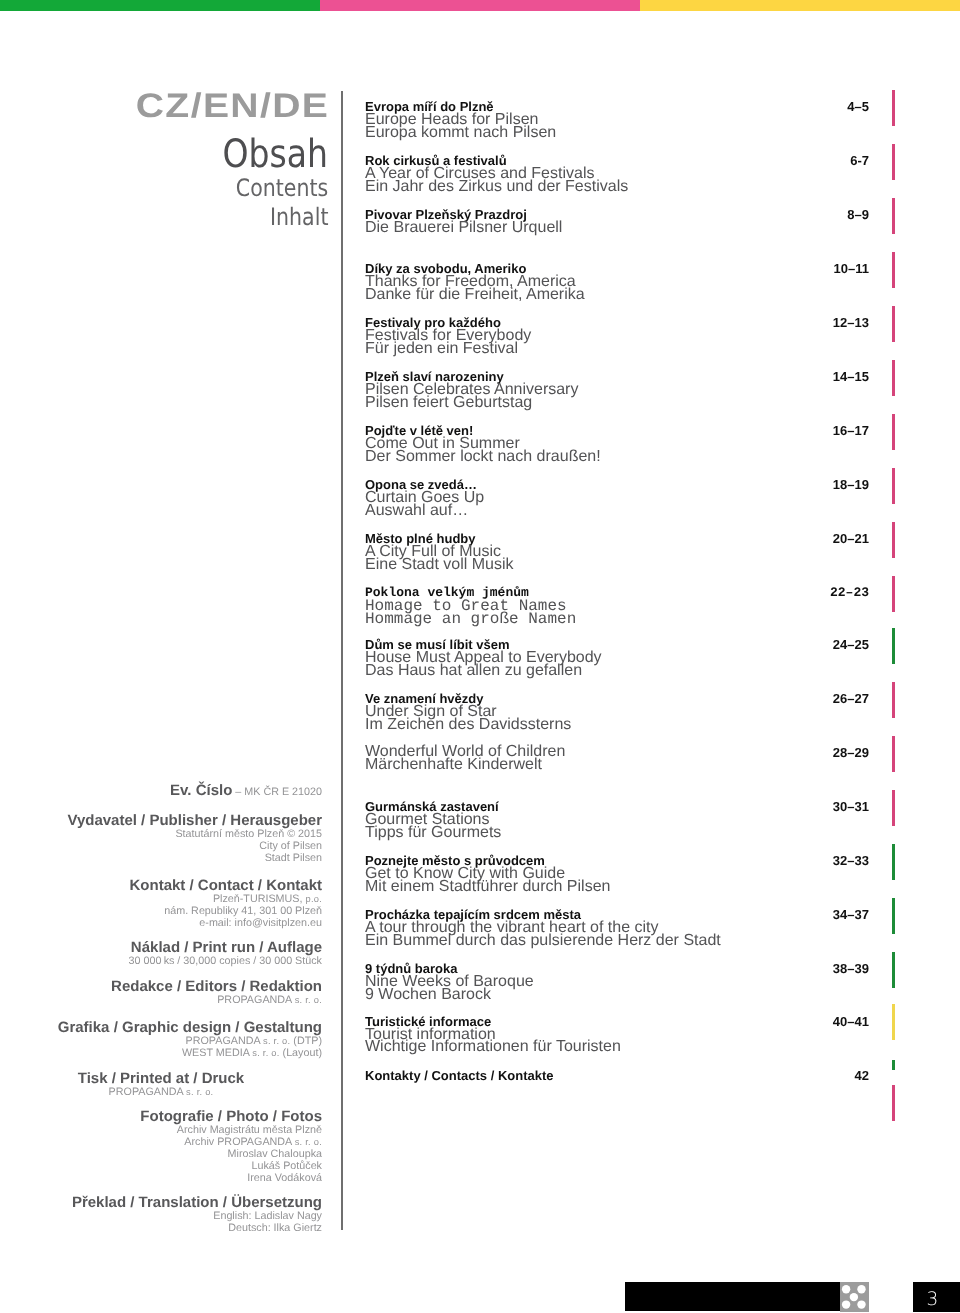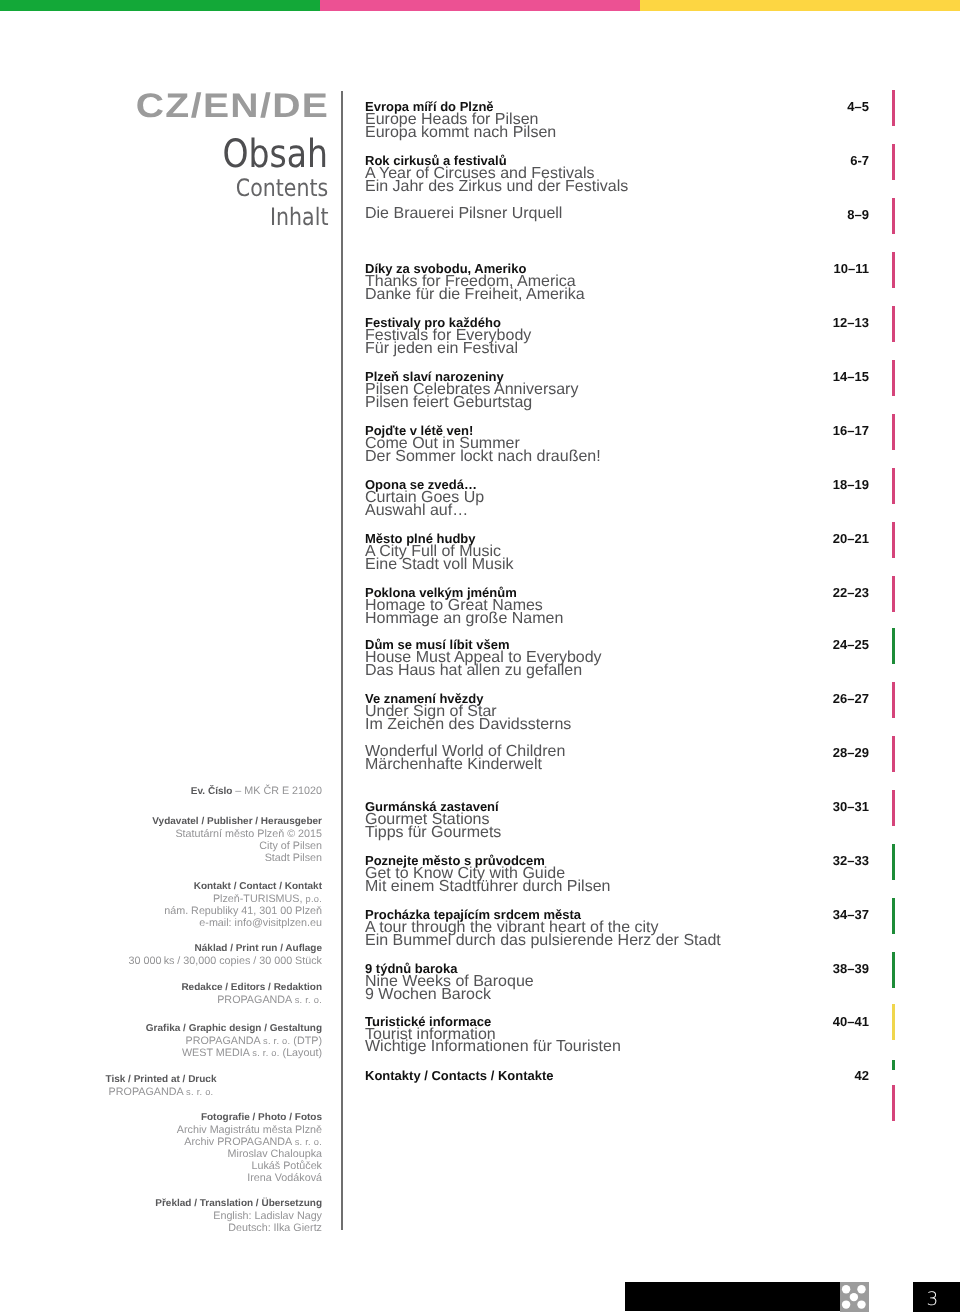--- a/index.html
+++ b/index.html
@@ -25,21 +25,21 @@
   .title-contents { font-family:"DejaVu Sans Condensed","DejaVu Sans", sans-serif; font-weight:200; font-size:24px;
                     color:#646466; line-height:24px; top:175.6px; transform:scaleX(0.95); }
   .title-inhalt { font-family:"DejaVu Sans Condensed","DejaVu Sans", sans-serif; font-weight:200; font-size:24px;
                   color:#646466; line-height:24px; top:205.2px; transform:scaleX(0.95); }
 
   .divider { position:absolute; left:340.6px; top:91px; width:2.6px; height:1139px; background:#6f6f6f; }
 
   
   .imprint { position:absolute; left:0px; top:0px; width:322px; height:1313px; }
   .imp-block { position:absolute; left:0; width:322px; text-align:right; color:#949496; font-size:10.75px; line-height:12.1px; white-space:nowrap; }
-  .imp-h { font-weight:bold; color:#58585a; font-size:10px; }
+  .imp-h { font-weight:bold; color:#58585a; font-size:15px; }
   .abbr { font-size:9.3px; letter-spacing:0.25px; }
 
   
   .toc { position:absolute; left:0px; top:10px; width:952px; height:1313px; }
   .toc-row { position:absolute; left:365px; width:504px; }
   .toc-cz { font-weight:bold; font-size:13px; color:#111111; line-height:14.1px; white-space:nowrap; }
   .toc-en, .toc-de { font-size:16px; color:#535355; line-height:12.8px; white-space:nowrap; }
   .toc-pages { position:absolute; right:0; top:0; font-weight:bold; font-size:13px; color:#111111; line-height:14.1px; }
   .accent { position:absolute; left:891.6px; width:3px; }
 
@@ -128,20 +128,21 @@
         <div class="toc-de">Europa kommt nach Pilsen</div>
         <div class="toc-pages">4–5</div>
       </div>
       <div class="toc-row" style="top: 143.9px;">
         <div class="toc-cz">Rok cirkusů a festivalů</div>
         <div class="toc-en">A Year of Circuses and Festivals</div>
         <div class="toc-de">Ein Jahr des Zirkus und der Festivals</div>
         <div class="toc-pages">6-7</div>
       </div>
       <div class="toc-row" style="top: 197.9px;">
+        <div class="toc-cz">Pivovar Plzeňský Prazdroj</div>
         <div class="toc-de">Die Brauerei Pilsner Urquell</div>
         <div class="toc-pages">8–9</div>
       </div>
       <div class="toc-row" style="top: 252.1px;">
         <div class="toc-cz">Díky za svobodu, Ameriko</div>
         <div class="toc-en">Thanks for Freedom, America</div>
         <div class="toc-de">Danke für die Freiheit, Amerika</div>
         <div class="toc-pages">10–11</div>
       </div>
       <div class="toc-row" style="top: 306.1px;">
@@ -167,21 +168,21 @@
         <div class="toc-en">Curtain Goes Up</div>
         <div class="toc-de">Auswahl auf…</div>
         <div class="toc-pages">18–19</div>
       </div>
       <div class="toc-row" style="top: 522.1px;">
         <div class="toc-cz">Město plné hudby</div>
         <div class="toc-en">A City Full of Music</div>
         <div class="toc-de">Eine Stadt voll Musik</div>
         <div class="toc-pages">20–21</div>
       </div>
-      <div class="toc-row" style="top: 576.1px;">
+      <div class="toc-row" style="top: 576.1px; font-family: Liberation Mono, monospace;">
         <div class="toc-cz">Poklona velkým jménům</div>
         <div class="toc-en">Homage to Great Names</div>
         <div class="toc-de">Hommage an große Namen</div>
         <div class="toc-pages">22–23</div>
       </div>
       <div class="toc-row" style="top: 628.3px;">
         <div class="toc-cz">Dům se musí líbit všem</div>
         <div class="toc-en">House Must Appeal to Everybody</div>
         <div class="toc-de">Das Haus hat allen zu gefallen</div>
         <div class="toc-pages">24–25</div>

